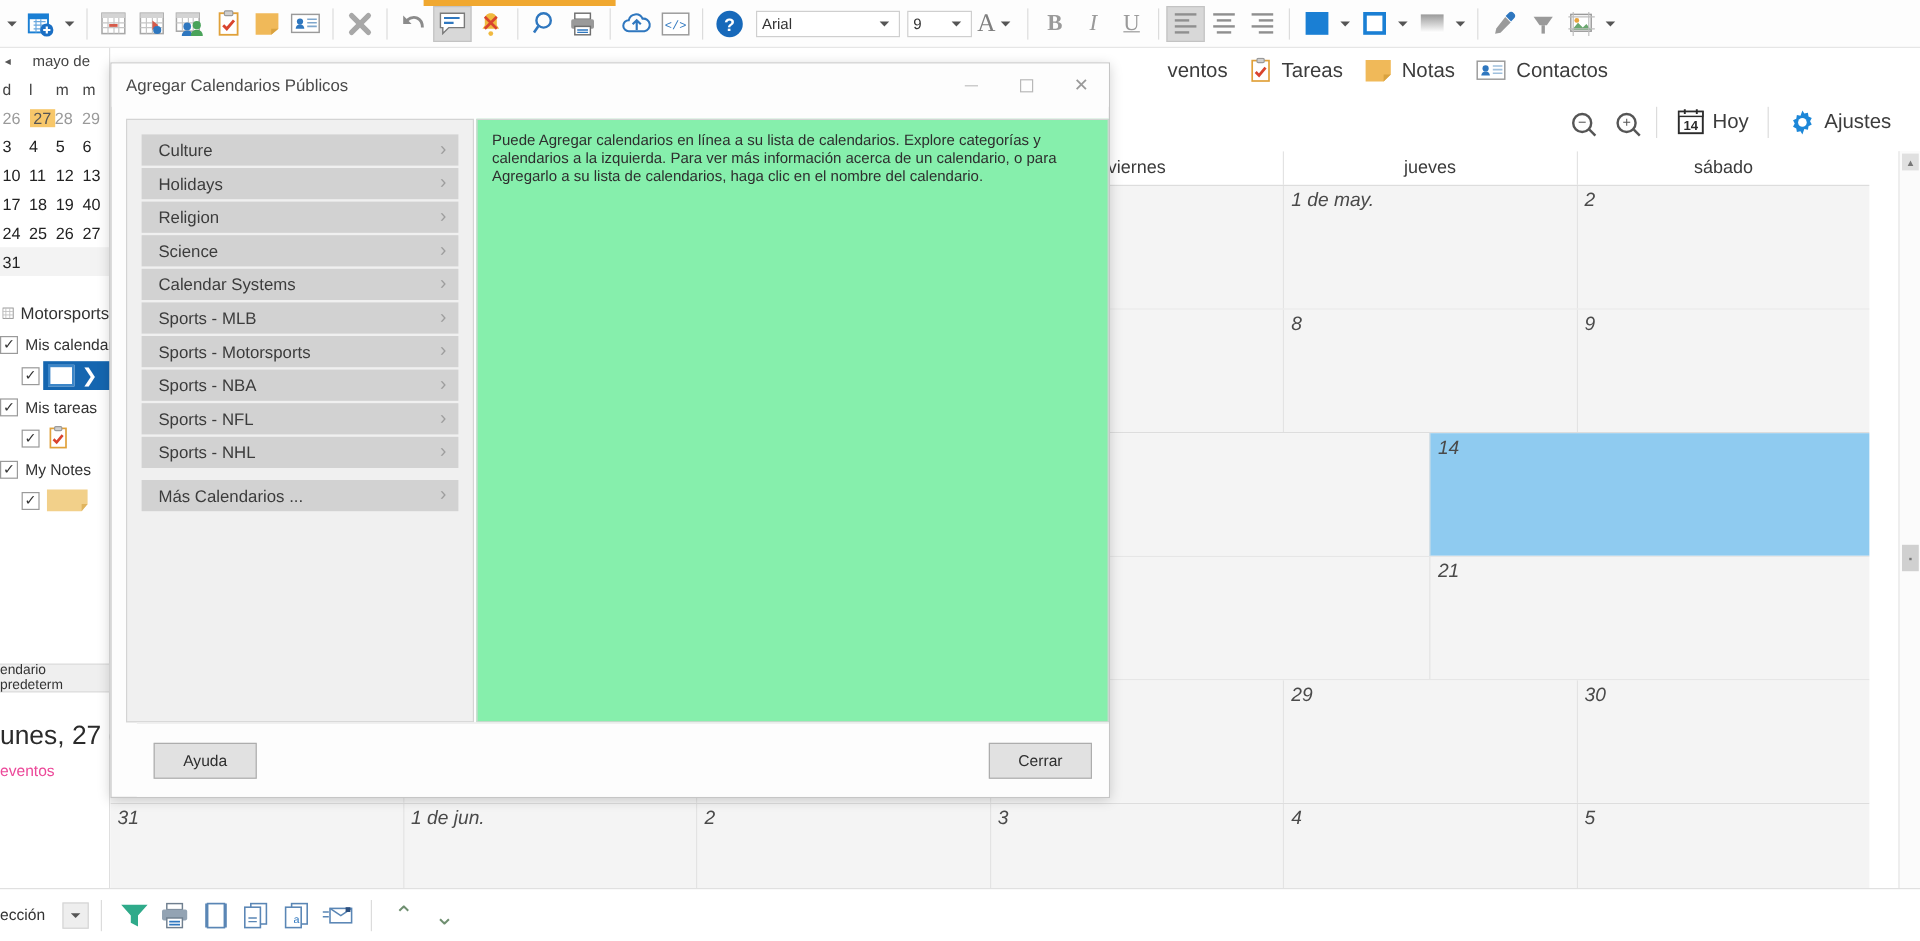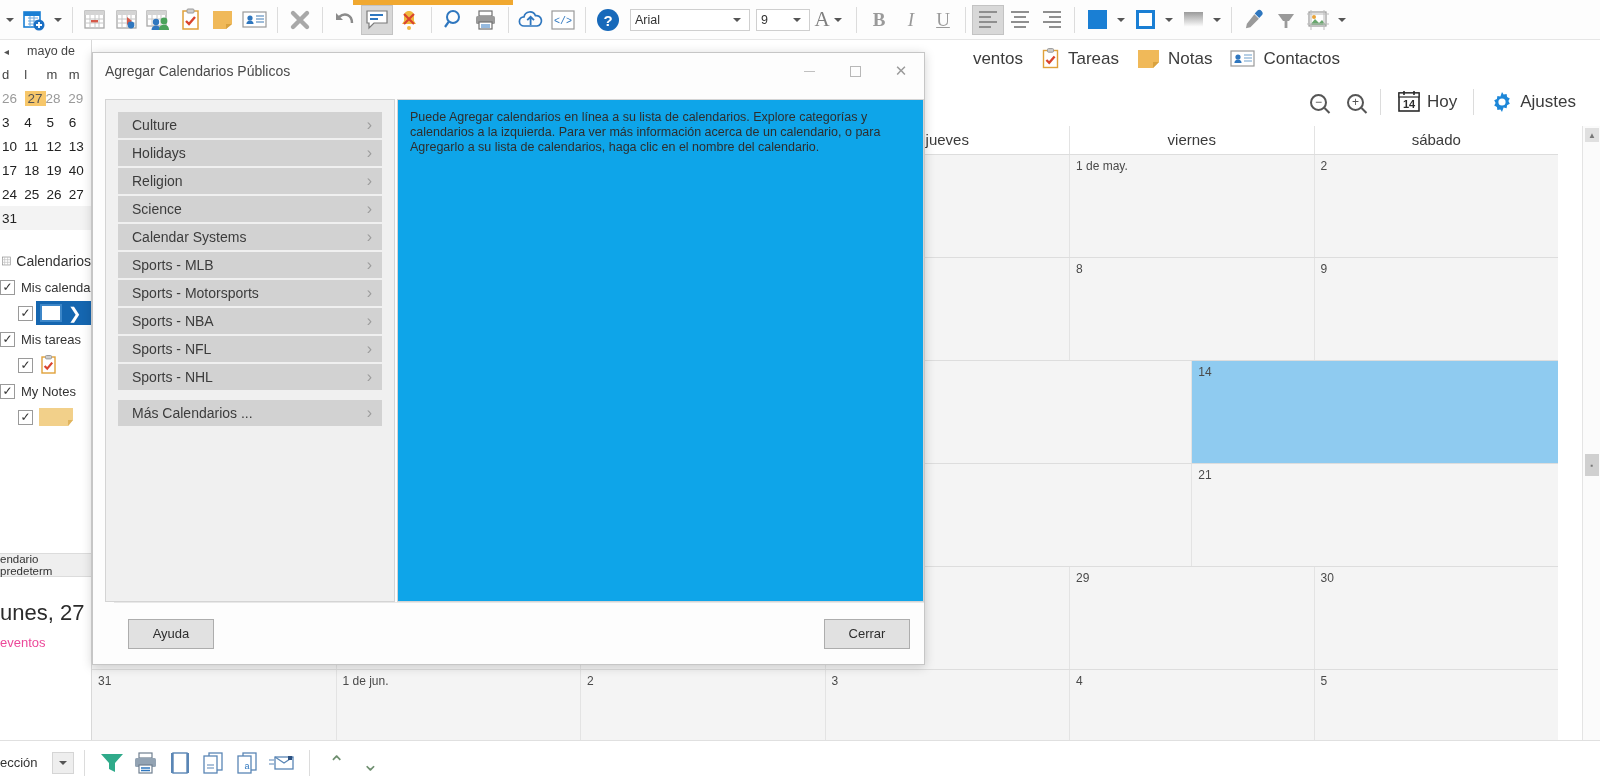--- a/index.html
+++ b/index.html
@@ -124,21 +124,21 @@
   }
   .dow-head { display:flex; height:28px; background:#ffffff; }
   .dow-head div {
     flex:1; text-align:center; font-size:15px; color:#3b3b3b;
     border-left:1px solid #e3e3e3; line-height:28px;
   }
   .dow-head div:first-child{border-left:none;}
   .week-row { display:flex; height:103px; border-top:1px solid #dddddd;}
   .daycell {
     flex:1; border-left:1px solid #e3e3e3; background:#f4f4f4;
-    font-size:12px; color:#4a4a4a; padding:4px 0 0 6px;
+    font-size:16px; color:#4a4a4a; padding:4px 0 0 6px;font-style:italic;
   }
   .daycell:first-child{ border-left:none;}
   .daycell.sel { background:#8fcbf0; }
 
   #rightscroll {
     position:absolute; right:0; top:126px; width:18px; height:614px; background:#fbfbfb;
     border-left:1px solid #e4e4e4;
   }
   #rightscroll .arrow-up{
     position:absolute;left:2px;top:2px;width:14px;height:14px;background:#e0e0e0;
@@ -185,21 +185,21 @@
     padding-top:12px;
   }
   .cat-row{
     height:26px; display:flex;align-items:center; padding:0 10px 0 14px;
     background:#d2d2d2; margin:0 12px 0 12px; font-size:14px; color:#3c3c3c;
   }
   .cat-row .nm{flex:1;}
   .cat-row .chev2{color:#9d9d9d;font-size:16px;}
   .cat-gap{height:2px;}
   #dlg-right{
-    flex:1; background:#0ea5e9; border:1px solid #d4d4d4; margin-left:2px;
+    flex:1; background:#86efac; border:1px solid #d4d4d4; margin-left:2px;
     padding:10px 12px;
   }
   #dlg-desc{ font-size:12.5px; color:#2e2e2e; line-height:1.18; max-width:510px;}
   #dlg-footer{
     height:62px; display:flex;align-items:center; padding:0 14px;
     border-top:1px solid #e8e8e8; background:#fdfdfd;margin-left:21px;
   }
   .dlg-btn{
     width:86px;height:30px; background:#e1e1e1; border:1px solid #adadad;
     font-size:13px;color:#2e2e2e; display:flex;align-items:center;justify-content:center;
@@ -489,21 +489,21 @@
     <span></span>
   </div>
 
   <div class="cal-panel-head">
     <svg width="14" height="14" viewBox="0 0 14 14">
       <rect x="0.5" y="1" width="12" height="12" fill="#fff" stroke="#8a8a8a"></rect>
       <g stroke="#c0c0c0">
           <path d="M0.5 5h12M0.5 9h12M4 1v12M8.5 1v12"></path>
         </g>
     </svg>
-    <span>Calendarios</span>
+    <span>Motorsports</span>
   </div>
 
   <div class="tree-row">
     <div class="cbx">✓</div>
     <span class="tree-label">Mis calendarios</span>
   </div>
   <div class="tree-row indent" style="position:relative;">
     <div class="cbx">✓</div>
     <div class="sel-strip">
       <div class="mini-cal-icon" style="margin-left:4px"></div>
@@ -602,22 +602,22 @@
     </svg>
     <span>Ajustes</span>
   </div>
 </div>
 
 <div id="calgrid">
   <div class="dow-head">
     <div></div>
     <div></div>
     <div>miércoles</div>
+    <div>viernes</div>
     <div>jueves</div>
-    <div>viernes</div>
     <div>sábado</div>
   </div>
 
   <div class="week-row">
     <div class="daycell"></div>
     <div class="daycell"></div>
     <div class="daycell"></div>
     <div class="daycell">30</div>
     <div class="daycell">1 de may.</div>
     <div class="daycell">2</div>

